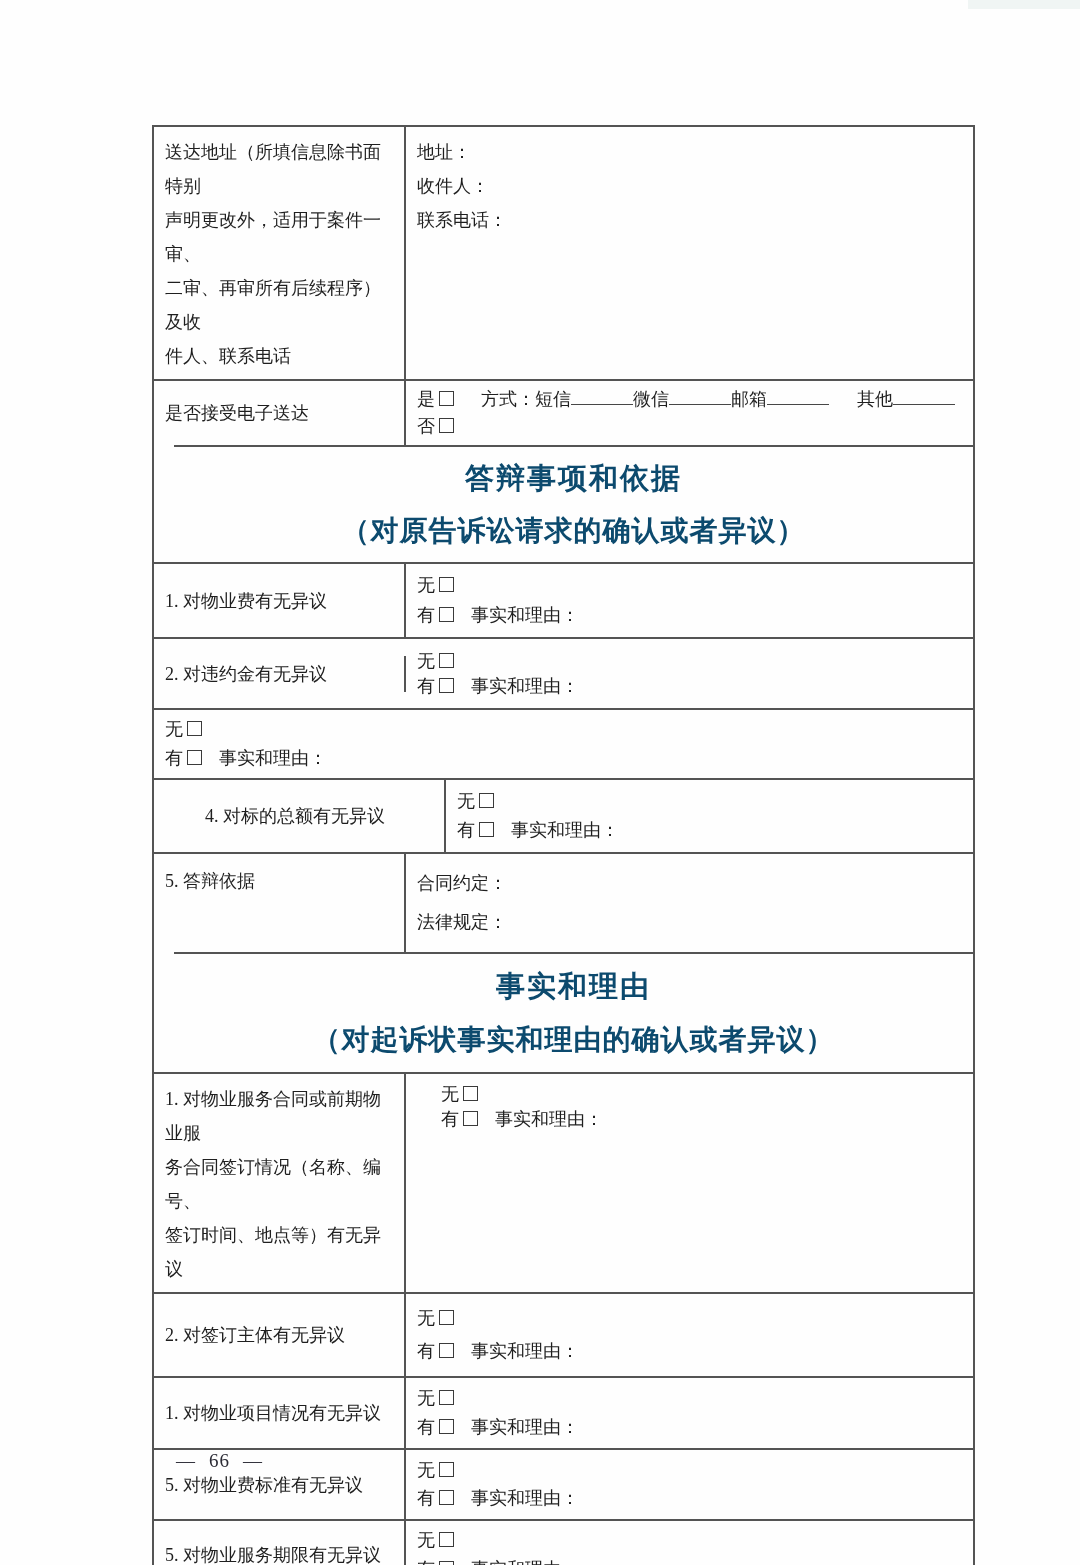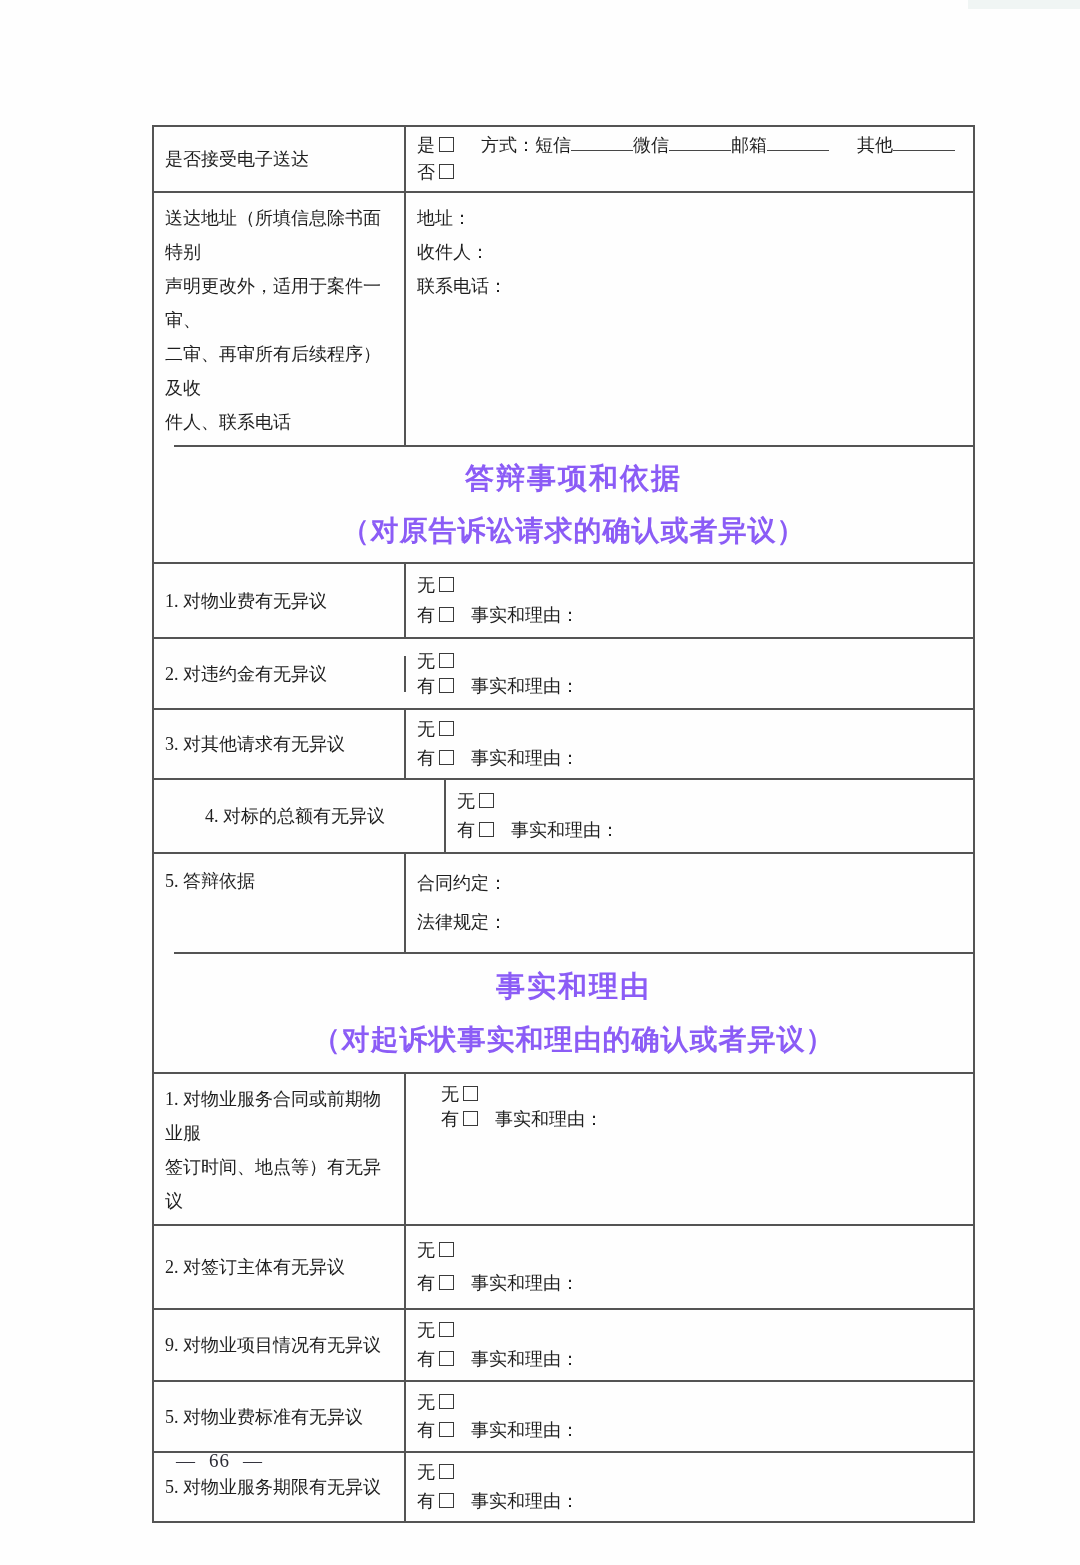--- a/index.html
+++ b/index.html
@@ -34,21 +34,21 @@
   }
   .facts{margin-left:17px;}
   .mlabel{margin-left:27px;}
   .blank{
     display:inline-block;width:62px;height:2px;
     border-bottom:1.6px solid #474747;vertical-align:baseline;
   }
   .gap-left{margin-left:28px;}
   .header-row{
     flex-direction:column;justify-content:space-evenly;align-items:center;
-    font-family:"Liberation Sans","DejaVu Sans",sans-serif;font-weight:700;color:#8b5cf6;margin-left:20px;
+    font-family:"Liberation Sans","DejaVu Sans",sans-serif;font-weight:700;color:#0c4a6e;margin-left:20px;
   }
   .htitle{font-size:29px;letter-spacing:2px;}
   .hsub{font-size:28px;letter-spacing:1px;}
   
   .h-a1{min-height:139px;}
   .h-a2{min-height:64px;}
   .h-hd1{min-height:115px;}
   .h-r1{min-height:73px;}
   .h-r2{min-height:69px;align-items:center;}
   .h-r3{min-height:68px;}
@@ -66,48 +66,48 @@
   }
 </style>
 </head>
 <body>
 
 <div class="sheet">
   <div class="scan-smudge"></div>
 
   <div class="doc-table">
 
+    <div class="trow h-a1">
+      <div class="cell lbl multi">
+        <div>送达地址（所填信息除书面特别</div>
+        <div>声明更改外，适用于案件一审、</div>
+        <div>二审、再审所有后续程序）及收</div>
+        <div>件人、联系电话</div>
+      </div>
+      <div class="cell val multi">
+        <div>地址：</div>
+        <div>收件人：</div>
+        <div>联系电话：</div>
+      </div>
+    </div>
+
     <div class="trow h-a2">
       <div class="cell lbl center-v">
         <span>是否接受电子送达</span>
       </div>
       <div class="cell val evenly">
         <div class="ansline">
           <span>是</span><span class="cb"></span><span class="mlabel">方式：</span><span>短信</span><span class="blank"></span><span>微信</span><span class="blank"></span><span>邮箱</span><span class="blank"></span><span class="gap-left">其他</span><span class="blank"></span>
         </div>
         <div class="ansline">
           <span>否</span><span class="cb"></span>
         </div>
       </div>
     </div>
 
-    <div class="trow h-a1">
-      <div class="cell lbl multi">
-        <div>送达地址（所填信息除书面特别</div>
-        <div>声明更改外，适用于案件一审、</div>
-        <div>二审、再审所有后续程序）及收</div>
-        <div>件人、联系电话</div>
-      </div>
-      <div class="cell val multi">
-        <div>地址：</div>
-        <div>收件人：</div>
-        <div>联系电话：</div>
-      </div>
-    </div>
-
     <div class="trow header-row h-hd1">
       <div class="htitle">答辩事项和依据</div>
       <div class="hsub">（对原告诉讼请求的确认或者异议）</div>
     </div>
 
     <div class="trow h-r1">
       <div class="cell lbl center-v">
         <span>1. 对物业费有无异议</span>
       </div>
       <div class="cell val evenly">
@@ -120,23 +120,20 @@
       <div class="cell lbl center-v">
         <span>2. 对违约金有无异议</span>
       </div>
       <div class="cell val evenly">
         <div class="ansline"><span>无</span><span class="cb"></span></div>
         <div class="ansline"><span>有</span><span class="cb"></span><span class="facts">事实和理由：</span></div>
       </div>
     </div>
 
     <div class="trow h-r3">
-      <div class="cell lbl center-v">
-        <span>3. 对其他请求有无异议</span>
-      </div>
       <div class="cell val evenly">
         <div class="ansline"><span>无</span><span class="cb"></span></div>
         <div class="ansline"><span>有</span><span class="cb"></span><span class="facts">事实和理由：</span></div>
       </div>
     </div>
 
     <div class="trow h-r4">
       <div class="cell lbl center-v">
         <span>4. 对标的总额有无异议</span>
       </div>
@@ -157,41 +154,42 @@
     </div>
 
     <div class="trow header-row h-hd2">
       <div class="htitle">事实和理由</div>
       <div class="hsub">（对起诉状事实和理由的确认或者异议）</div>
     </div>
 
     <div class="trow h-f1">
       <div class="cell lbl multi">
         <div>1. 对物业服务合同或前期物业服</div>
+        <div>务合同签订情况（名称、编号、</div>
         <div>签订时间、地点等）有无异议</div>
       </div>
       <div class="cell val multi">
         <div class="ansline"><span>无</span><span class="cb"></span></div>
         <div class="ansline"><span>有</span><span class="cb"></span><span class="facts">事实和理由：</span></div>
       </div>
     </div>
 
     <div class="trow h-f2">
       <div class="cell lbl center-v">
         <span>2. 对签订主体有无异议</span>
       </div>
       <div class="cell val evenly">
         <div class="ansline"><span>无</span><span class="cb"></span></div>
         <div class="ansline"><span>有</span><span class="cb"></span><span class="facts">事实和理由：</span></div>
       </div>
     </div>
 
     <div class="trow h-f3">
       <div class="cell lbl center-v">
-        <span>9. 对物业项目情况有无异议</span>
+        <span>1. 对物业项目情况有无异议</span>
       </div>
       <div class="cell val evenly">
         <div class="ansline"><span>无</span><span class="cb"></span></div>
         <div class="ansline"><span>有</span><span class="cb"></span><span class="facts">事实和理由：</span></div>
       </div>
     </div>
 
     <div class="trow h-f4">
       <div class="cell lbl center-v">
         <span>5. 对物业费标准有无异议</span>

